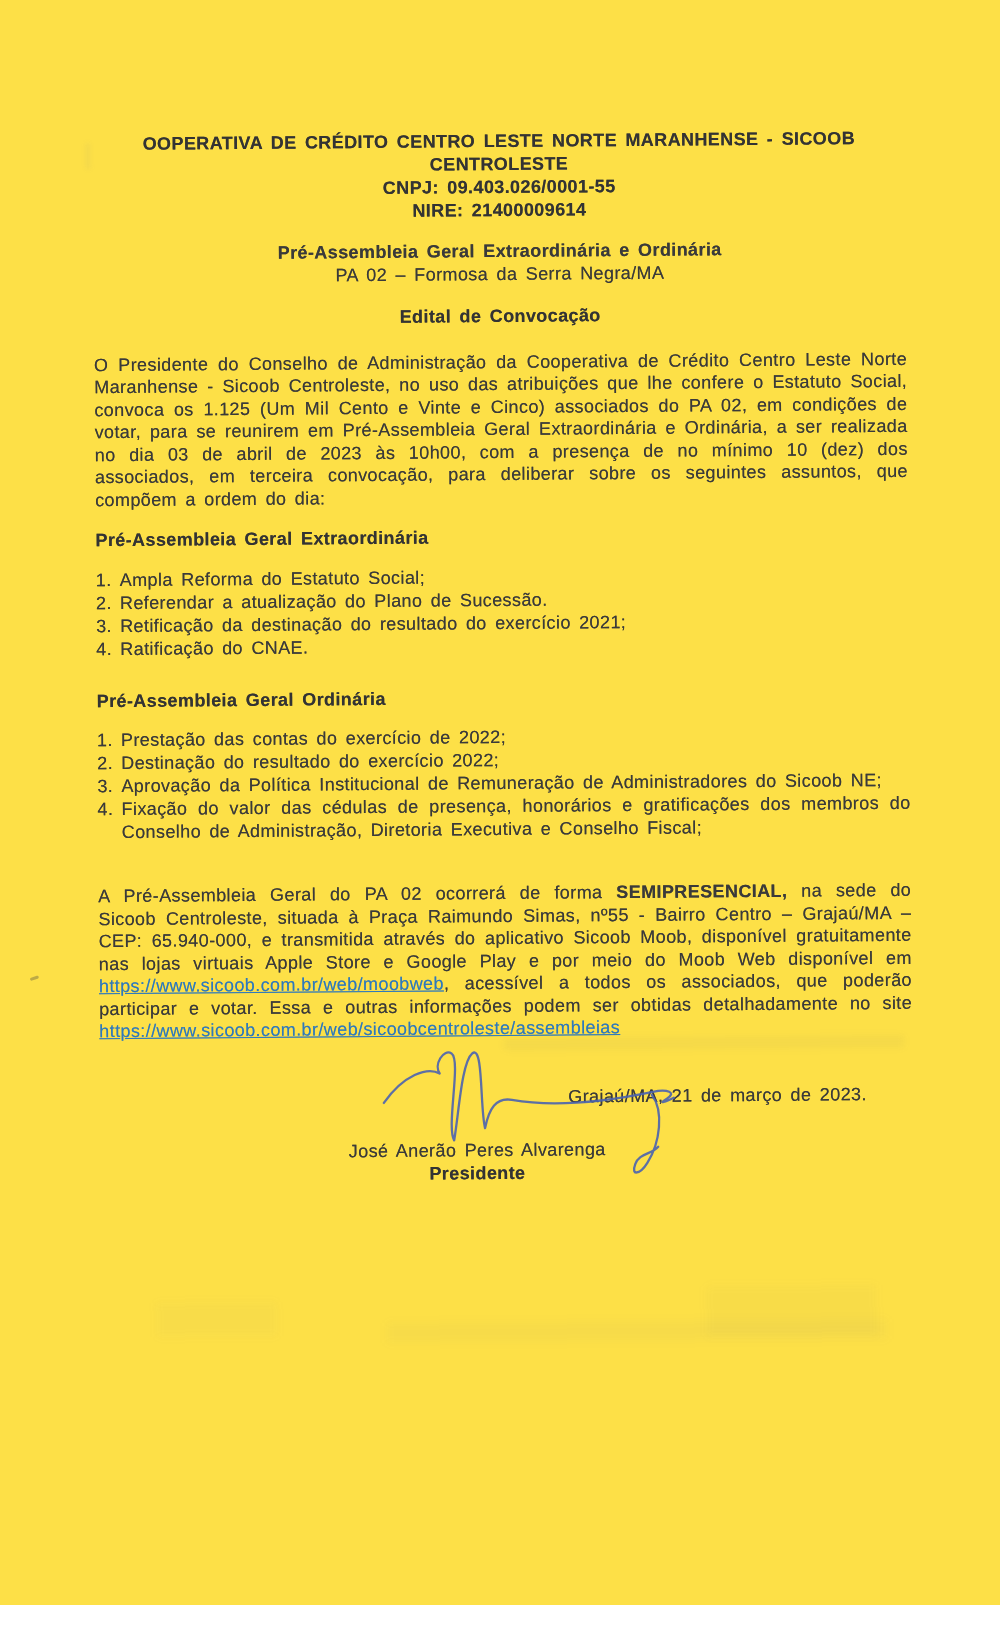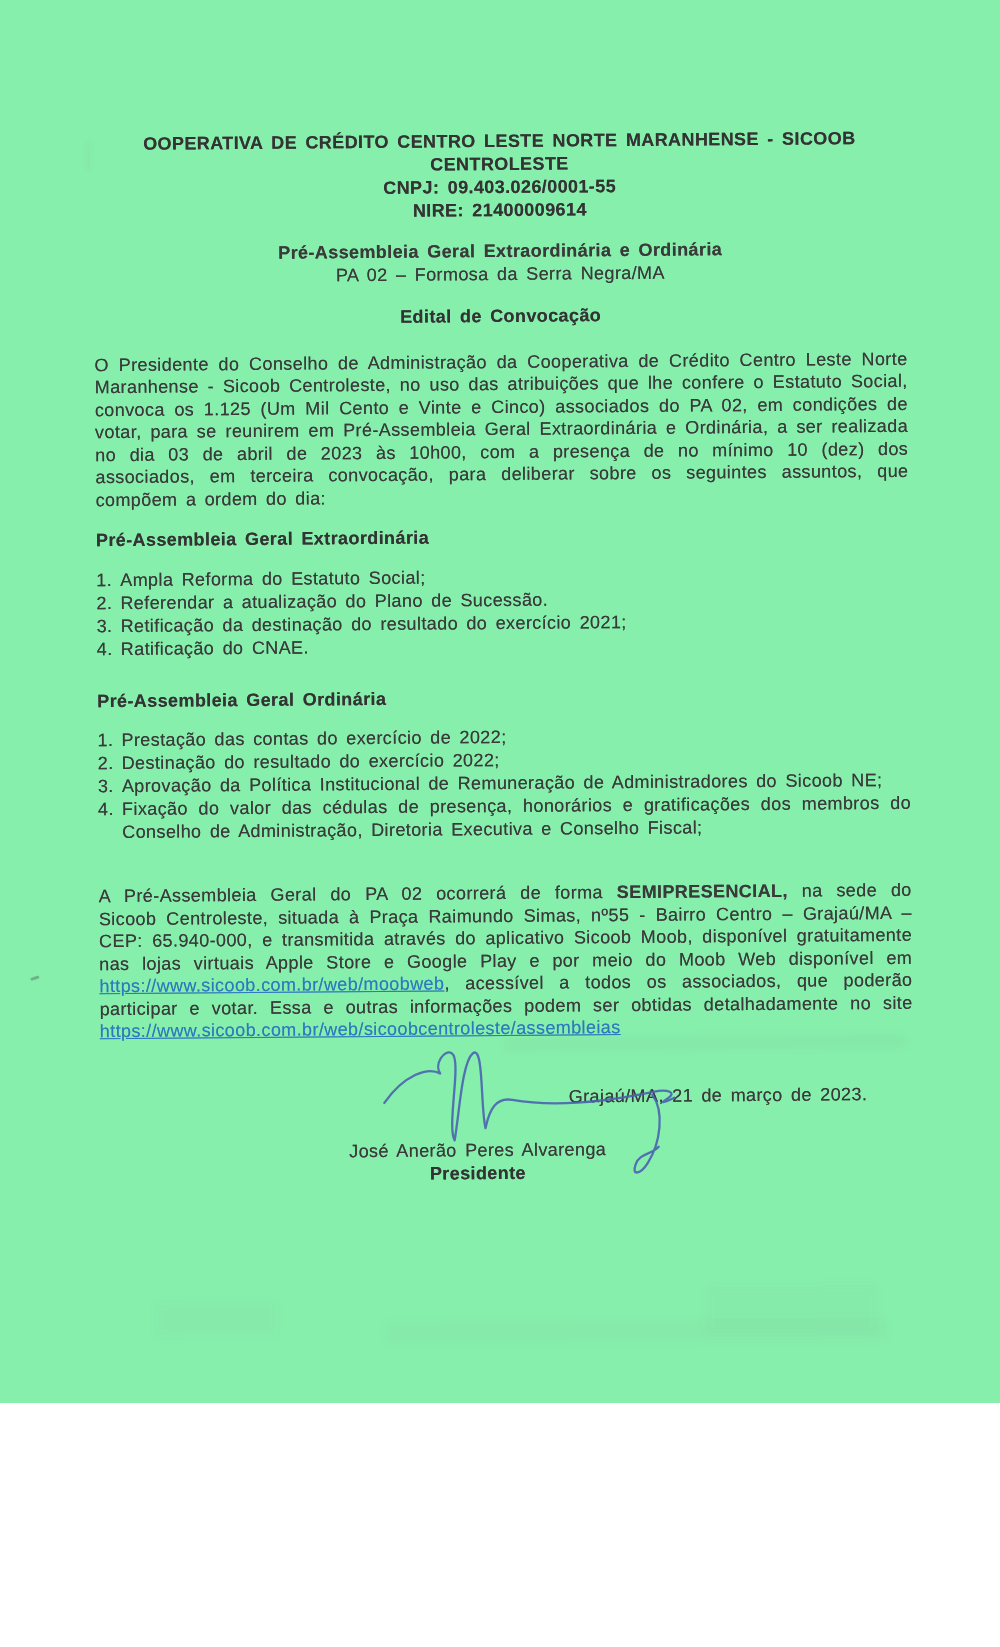--- a/index.html
+++ b/index.html
@@ -3,22 +3,22 @@
 <meta charset="utf-8">
 <style>
   html, body {
     margin: 0;
     padding: 0;
     background: #ffffff;
   }
   .sheet {
     position: relative;
     width: 1000px;
-    height: 1403px;
-    background: #86efac;
+    height: 1605px;
+    background: #fde047;
     overflow: hidden;
     font-family: "Liberation Sans", sans-serif;
     color: #3a3a3a;
   }
   .content {
     position: relative;
     box-sizing: border-box;
     width: 100%;
     height: 100%;
     padding: 130px 92px 0 95px;

